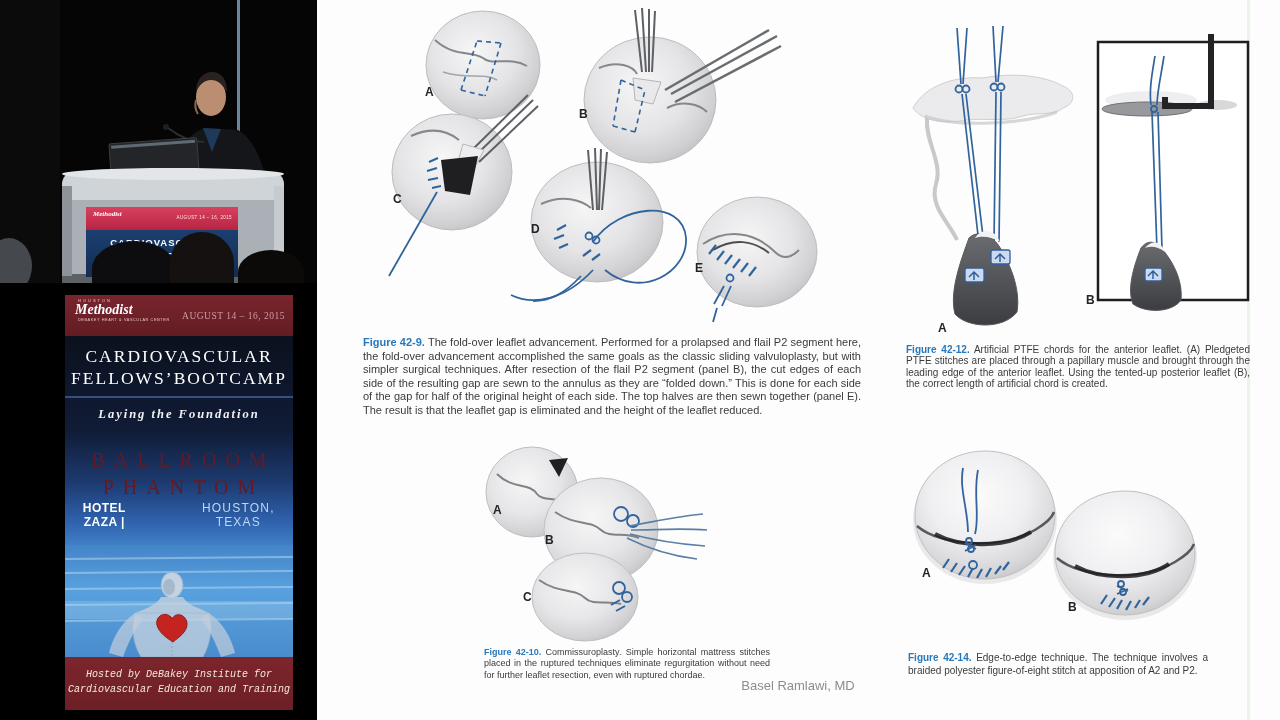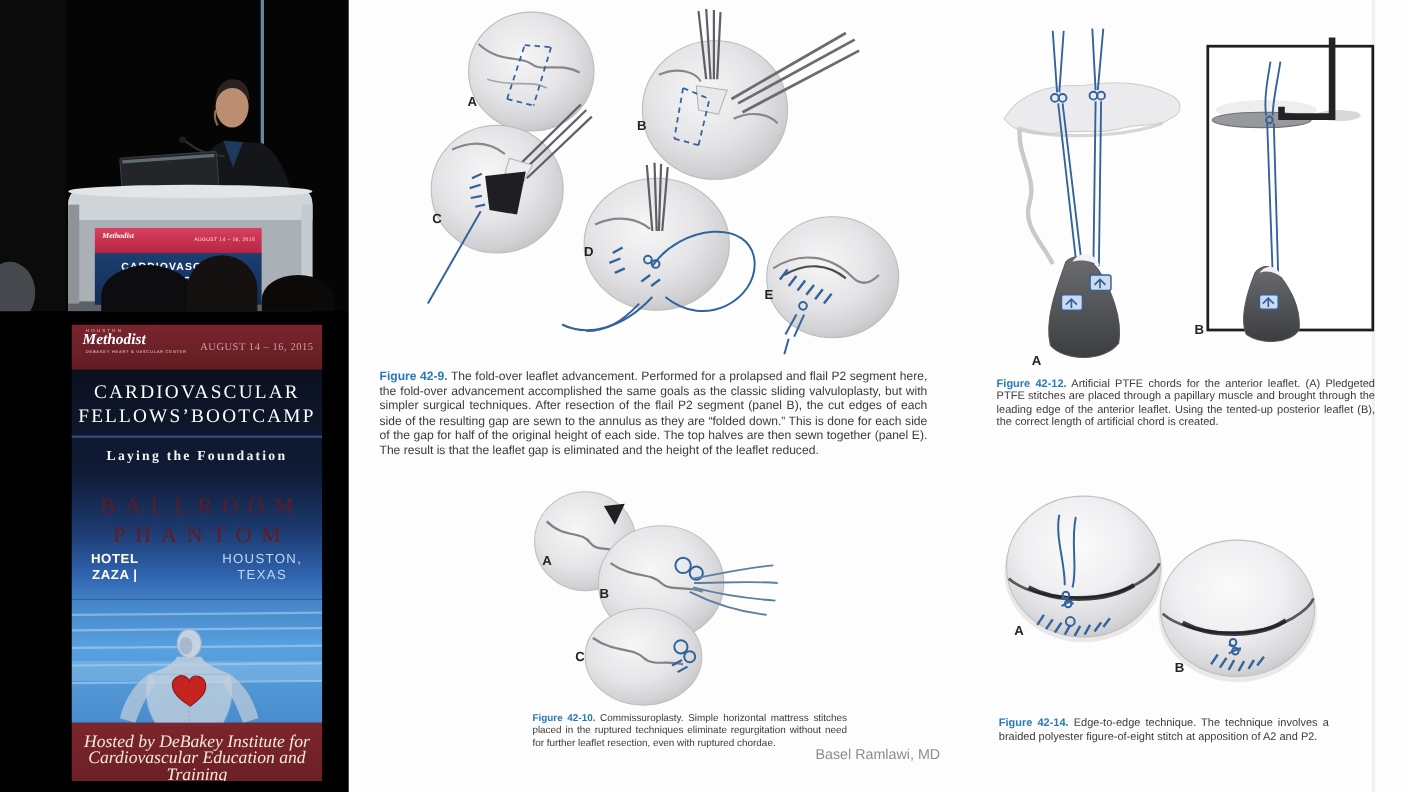--- a/index.html
+++ b/index.html
@@ -5,21 +5,21 @@
   html,body{margin:0;padding:0;background:#000;}
   .root{position:relative;width:1280px;height:720px;background:#000;overflow:hidden;
         font-family:"Liberation Sans",sans-serif;}
 
   
   .slide{position:absolute;left:317px;top:0;width:963px;height:720px;background:#fdfdfd;}
   .right-tint{position:absolute;left:1247px;top:0;width:3px;height:720px;background:#e2f0e0;opacity:.7;}
 
   .cap{position:absolute;color:#3b3b3d;text-align:justify;}
   .cap .lbl{color:#2878bd;font-weight:bold;}
-  #cap9{left:345px;top:336px;width:498px;font-size:11px;line-height:13.6px;}
+  #cap9{left:363px;top:336px;width:498px;font-size:11px;line-height:13.6px;}
   #cap12{left:906px;top:344px;width:344px;font-size:10px;line-height:11.3px;}
   #cap10{left:484px;top:647px;width:286px;font-size:9px;line-height:11.3px;}
   #cap14{left:908px;top:652px;width:300px;font-size:10px;line-height:12.8px;}
   #author{position:absolute;left:698px;top:678px;width:200px;text-align:center;
           font-size:13px;color:#8d8d8f;}
 
   .art{position:absolute;}
   #art9{left:383px;top:8px;}
   #art12{left:905px;top:12px;}
   #art10{left:483px;top:438px;}
@@ -47,33 +47,33 @@
   .pt-logo{position:absolute;left:10px;top:4px;color:#fff;line-height:1;}
   .pt-houston{font-size:4px;letter-spacing:2px;color:#e7c6c6;margin-left:3px;}
   .pt-brand{font-family:"Liberation Serif",serif;font-style:italic;font-weight:bold;font-size:14px;}
   .pt-sub{font-size:3.8px;letter-spacing:.6px;color:#e7c6c6;margin-top:2px;margin-left:3px;}
   .pt-date{position:absolute;right:8px;top:16px;font-family:"Liberation Serif",serif;
            font-size:9.5px;color:#d09aa0;letter-spacing:.5px;}
   .p-navy{height:94px;background:linear-gradient(180deg,#0b111e,#101b36);text-align:center;color:#fff;}
   .p-title{font-family:"Liberation Serif",serif;font-size:17.5px;letter-spacing:2px;
            line-height:22px;padding-top:9px;}
   .p-divider{width:100%;height:2px;background:#35507e;margin-top:7px;}
-  .p-tagline{font-family:"Liberation Serif",serif;font-weight:bold;
+  .p-tagline{font-family:"Liberation Serif",serif;font-style:italic;font-weight:bold;
              font-size:12.5px;letter-spacing:2px;margin-top:9px;color:#f2f2f4;}
   .p-grad{height:115px;background:linear-gradient(180deg,#101b36,#1c3a6e 45%,#2f62ad 80%,#3f7fc6);
           text-align:center;}
   .p-venue{font-family:"Liberation Serif",serif;font-size:20px;letter-spacing:9px;
            color:#641a24;line-height:27px;padding-top:17px;text-indent:9px;}
   .p-hotel{font-size:12px;display:flex;justify-content:center;gap:8px;align-items:baseline;}
   .p-hotel .hz{color:#ffffff;font-weight:bold;letter-spacing:.5px;}
   .p-hotel .hc{color:#bed8f4;letter-spacing:1.2px;padding-left:32px;}
   .p-body{height:112px;background:linear-gradient(180deg,#4484c9,#58a1de 40%,#4a8ccd);position:relative;}
   .p-band-bottom{height:53px;background:linear-gradient(180deg,#7c252c,#6a1e25);text-align:center;
-      color:#f3ead9;font-family:Liberation Serif, serif;font-style:italic;
-      font-size:16px;line-height:15px;padding-top:10px;}
+      color:#f3ead9;font-family:Liberation Mono, monospace;font-style:italic;
+      font-size:10px;line-height:15px;padding-top:10px;}
 </style>
 </head>
 <body>
 
 <div class="root">
 
   <div class="video">
     <svg width="317" height="283" viewBox="0 0 317 283">
       <rect x="0" y="0" width="317" height="283" fill="#050505"></rect>
       <rect x="0" y="0" width="60" height="283" fill="#0b0b0b"></rect>

